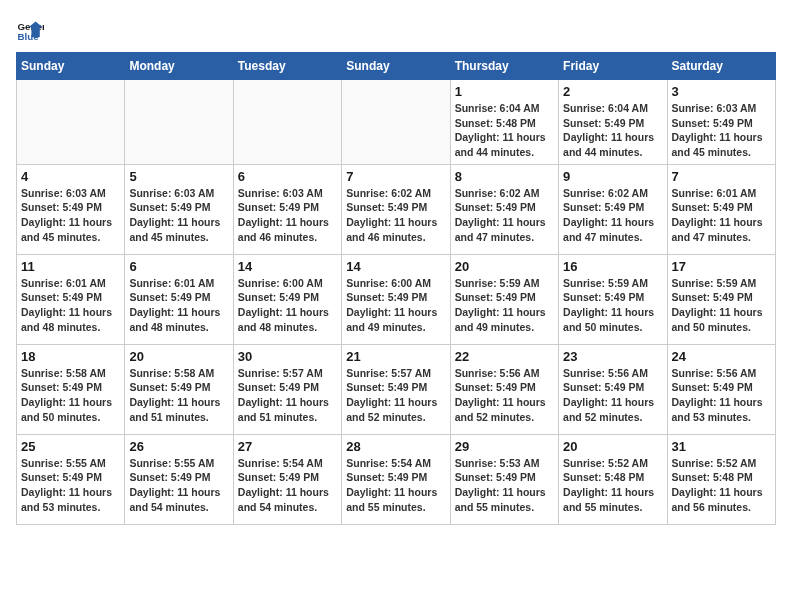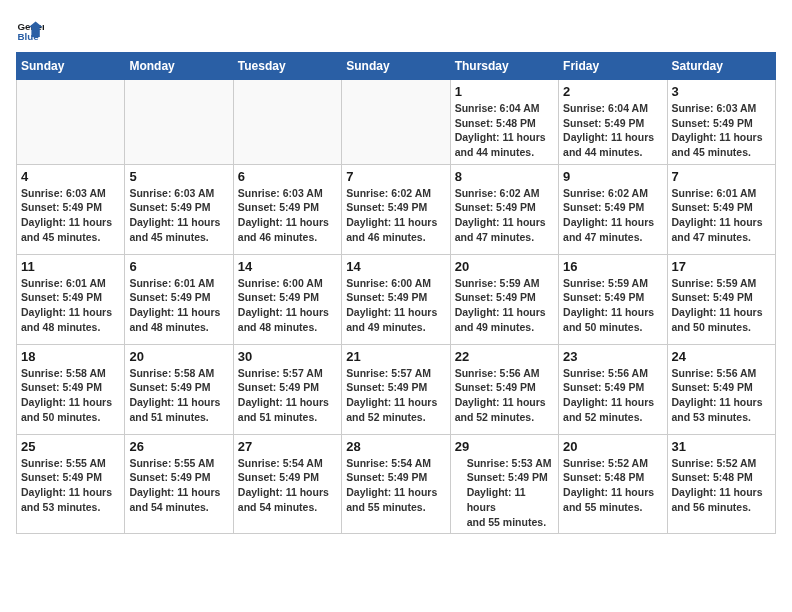--- a/index.html
+++ b/index.html
@@ -315,21 +315,21 @@
         </td>
         <td>
           <span class="day-num">28</span>
           <div class="day-detail" style="white-space: pre-line;">Sunrise: 5:54 AM
 Sunset: 5:49 PM
 Daylight: 11 hours
 and 55 minutes.</div>
         </td>
         <td>
           <span class="day-num">29</span>
-          <div class="day-detail" style="white-space: pre-line; margin-left: 12px;">Sunrise: 5:53 AM
+          <div class="day-detail" style="white-space: pre-line;">Sunrise: 5:53 AM
 Sunset: 5:49 PM
 Daylight: 11 hours
 and 55 minutes.</div>
         </td>
         <td>
           <span class="day-num">20</span>
           <div class="day-detail" style="white-space: pre-line;">Sunrise: 5:52 AM
 Sunset: 5:48 PM
 Daylight: 11 hours
 and 55 minutes.</div>

